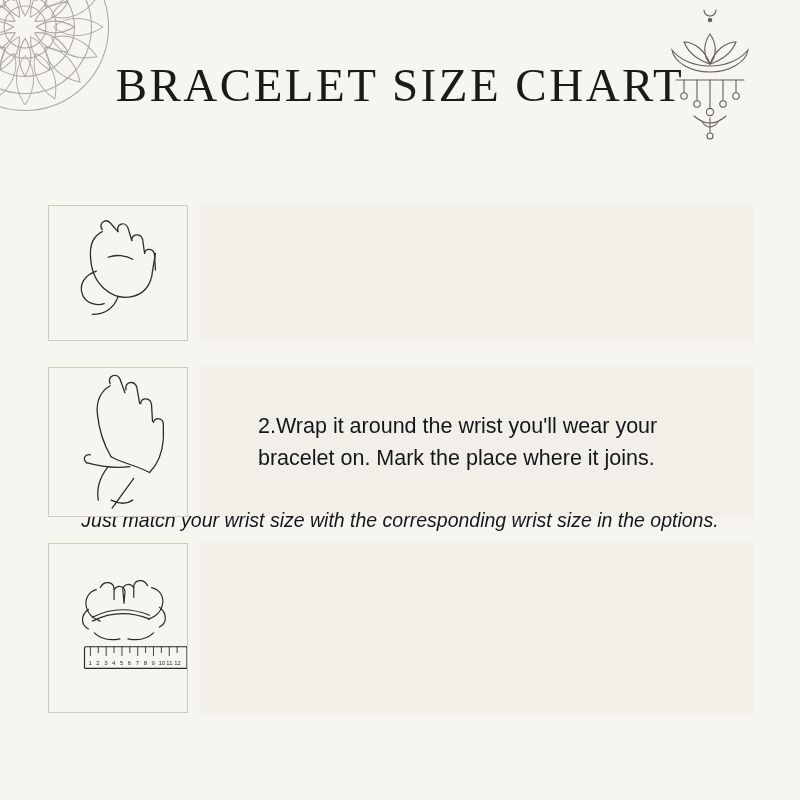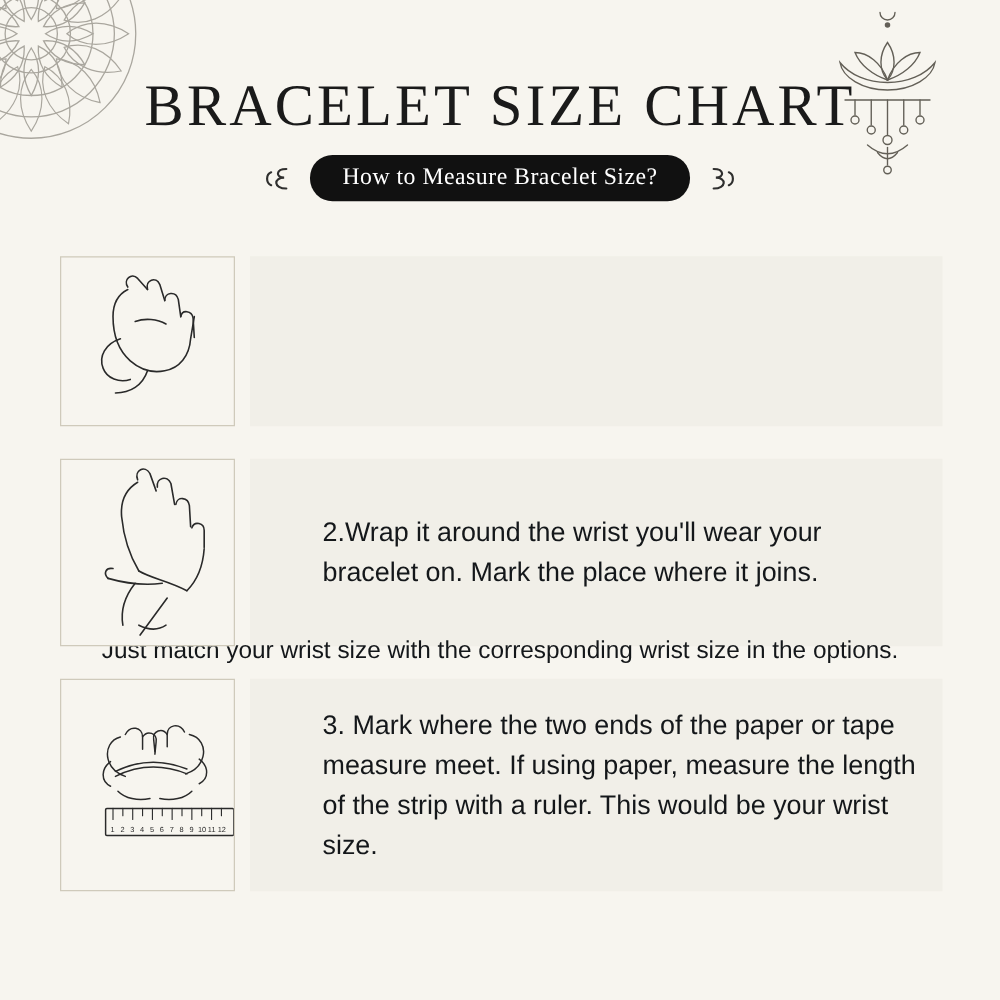--- a/index.html
+++ b/index.html
@@ -101,20 +101,21 @@
   }
   .step-text.s3 { padding-left: 70px; font-size: 21.5px; }
 
   
   .footer {
     position: absolute;
     left: 0; right: 0; bottom: 40px;
     text-align: center;
     font-size: 19.5px;
     color: #14171a;
+    font-style: italic;
   }
 
   svg { display: block; }
 </style>
 </head>
 <body>
 
 <div class="page">
 
   <div class="mandala">
@@ -196,39 +197,20 @@
         <path d="M44 116 q16 14 32 0"></path>
         <path d="M52 122 q8 10 16 0"></path>
         <path d="M60 118 v14"></path>
         <circle cx="60" cy="136" r="3"></circle>
       </g>
     </svg>
   </div>
 
   <div class="title">BRACELET SIZE CHART</div>
 
-  <div class="subwrap">
-    <span class="flourish">
-      <svg viewBox="0 0 30 30" width="26" height="26">
-        <g fill="none" stroke="#1a1a1a" stroke-width="2" stroke-linecap="round">
-          <path d="M22 6 C12 6, 12 14, 20 14 C10 14, 10 24, 22 24"></path>
-          <path d="M8 9 C3 11, 3 19, 8 21"></path>
-        </g>
-      </svg>
-    </span>
-    <span class="sub-pill">How to Measure Bracelet Size?</span>
-    <span class="flourish right">
-      <svg viewBox="0 0 30 30" width="26" height="26">
-        <g fill="none" stroke="#1a1a1a" stroke-width="2" stroke-linecap="round">
-          <path d="M22 6 C12 6, 12 14, 20 14 C10 14, 10 24, 22 24"></path>
-          <path d="M8 9 C3 11, 3 19, 8 21"></path>
-        </g>
-      </svg>
-    </span>
-  </div>
 
   <div class="steps">
 
     <div class="step">
       <div class="step-band"></div>
       <div class="thumb">
         <svg viewBox="0 0 140 136" width="138" height="134">
           <g fill="none" stroke="#2a2a2a" stroke-width="1.3" stroke-linecap="round" stroke-linejoin="round">
             <path d="M54 24 c-4 -6 3 -12 8 -7 l8 9"></path>
             <path d="M70 26 c-2 -8 7 -11 10 -4 l4 13"></path>
@@ -312,20 +294,19 @@
               <text x="80" y="123">6</text>
             <text x="88" y="123">7</text>
               <text x="96" y="123">8</text>
               <text x="104" y="123">9</text>
             <text x="111" y="123">10</text>
               <text x="119" y="123">11</text>
               <text x="127" y="123">12</text>
           </g>
         </svg>
       </div>
-      <div class="step-text s3">3. Mark where the two ends of the paper or tape measure meet. If using paper, measure the length of the strip with a ruler. This would be your wrist size.</div>
     </div>
 
   </div>
 
   <div class="footer">Just match your wrist size with the corresponding wrist size in the options.</div>
 
 </div>
 
 </body></html>

